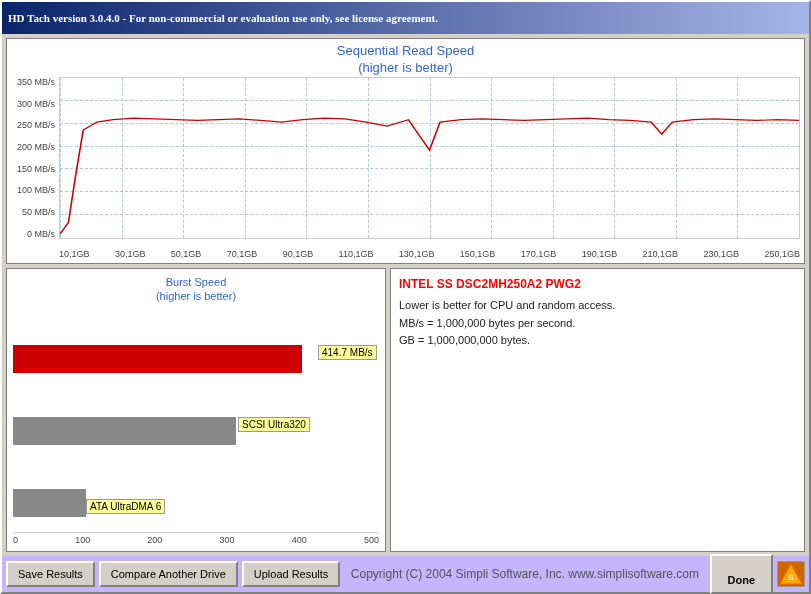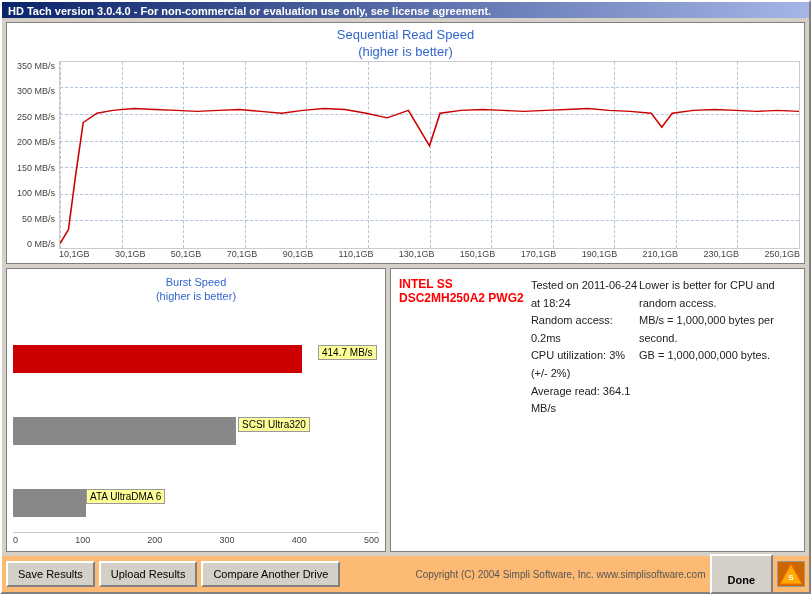--- a/index.html
+++ b/index.html
@@ -23,22 +23,23 @@
       flex-direction: column;
     }
 
     .title-bar {
       background: linear-gradient(to right, #0a246a, #a6b5e7);
       color: white;
       padding: 3px 6px;
       font-size: 11px;
       font-weight: bold;
       display: flex;
-      align-items: flex-start;
-      height: 16px;
+      align-items: center;
+      height: 32px;
+      font-family: Liberation Serif, serif;
     }
 
     .content-area {
       flex: 1;
       display: flex;
       flex-direction: column;
       padding: 4px;
       gap: 4px;
     }
 
@@ -96,21 +97,21 @@
       top: 0; bottom: 0;
       border-left: 1px dashed #b0c4de;
     }
 
     .x-axis-labels {
       display: flex;
       justify-content: space-between;
       padding-left: 48px;
       color: #444;
       font-size: 9px;
-      margin-top: 0;
+      margin-top: 10px;
     }
 
     
     .bottom-area {
       display: flex;
       gap: 4px;
       height: 284px;
     }
 
     .burst-chart {
@@ -171,21 +172,21 @@
       padding-top: 2px;
       margin-top: 4px;
     }
 
     .info-panel {
       background: white;
       border: 1px solid #808080;
       flex: 1;
       padding: 8px;
       display: flex;
-      flex-direction: row;
+      flex-direction: column;
     }
 
     .drive-name {
       color: red;
       font-weight: bold;
       font-size: 12px;
       margin-bottom: 6px;
     }
 
     .drive-stats {
@@ -201,38 +202,38 @@
       line-height: 1.6;
     }
 
     
     .footer {
       height: 36px;
       display: flex;
       align-items: center;
       padding: 2px 4px;
       gap: 4px;
-      background: #fdba74;
+      background: #c4b5fd;
     }
 
     .footer-btn {
       height: 26px;
       padding: 2px 10px;
       background: #d4d0c8;
       border: 2px solid;
       border-color: #ffffff #808080 #808080 #ffffff;
       font-size: 11px;
       cursor: pointer;
       font-family: Arial, sans-serif;
     }
 
     .footer-copyright {
       flex: 1;
-      text-align: right;
-      font-size: 10px;
+      text-align: center;
+      font-size: 12px;
       color: #555;
     }
 
     .done-btn {
       height: 28px;
       padding: 18px 16px;
       background: #d4d0c8;
       border: 2px solid;
       border-color: #ffffff #808080 #808080 #ffffff;
       font-size: 11px;
@@ -390,55 +391,49 @@
           </div>
 
           <div class="bar-row">
             <div class="bar" style="background:#888888; width:61%; height:28px;"></div>
             <div class="bar-label" style="left: 225px; top: 2px;">SCSI Ultra320</div>
           </div>
 
 
           <div class="bar-row">
             <div class="bar" style="background:#888888; width:20%; height:28px;"></div>
-            <div class="bar-label" style="left: 73px; top: 2px;">ATA UltraDMA 6</div>
+            <div class="bar-label" style="left: 73px; top: 12px;">ATA UltraDMA 6</div>
           </div>
         </div>
         <div class="burst-x-axis">
           <span>0</span>
           <span>100</span>
           <span>200</span>
           <span>300</span>
           <span>400</span>
           <span>500</span>
         </div>
       </div>
 
       <div class="info-panel">
         <div class="drive-name">INTEL SS DSC2MH250A2 PWG2</div>
-        <div class="drive-stats">
-          <div>Tested on 2011-06-24 at 18:24</div>
-          <div>Random access: 0.2ms</div>
-          <div>CPU utilization: 3% (+/- 2%)</div>
-          <div>Average read: 364.1 MB/s</div>
-        </div>
         <div class="drive-notes">
           <div>Lower is better for CPU and random access.</div>
           <div>MB/s = 1,000,000 bytes per second.</div>
           <div>GB = 1,000,000,000 bytes.</div>
         </div>
       </div>
 
     </div>
   </div>
 
   <div class="footer">
     <button class="footer-btn">Save Results</button>
+    <button class="footer-btn">Compare Another Drive</button>
     <button class="footer-btn">Upload Results</button>
-    <button class="footer-btn">Compare Another Drive</button>
     <div class="footer-copyright">Copyright (C) 2004 Simpli Software, Inc. www.simplisoftware.com</div>
     <button class="done-btn">Done</button>
     <div class="simpli-logo">
       <svg width="26" height="24" viewBox="0 0 26 24">
         <rect x="0" y="0" width="26" height="24" fill="#cc6600"></rect>
         <polygon points="13,2 24,22 2,22" fill="#ffaa00" stroke="#ff6600" stroke-width="1"></polygon>
         <text x="13" y="18" text-anchor="middle" font-size="8" fill="white" font-weight="bold">S</text>
       </svg>
     </div>
   </div>

